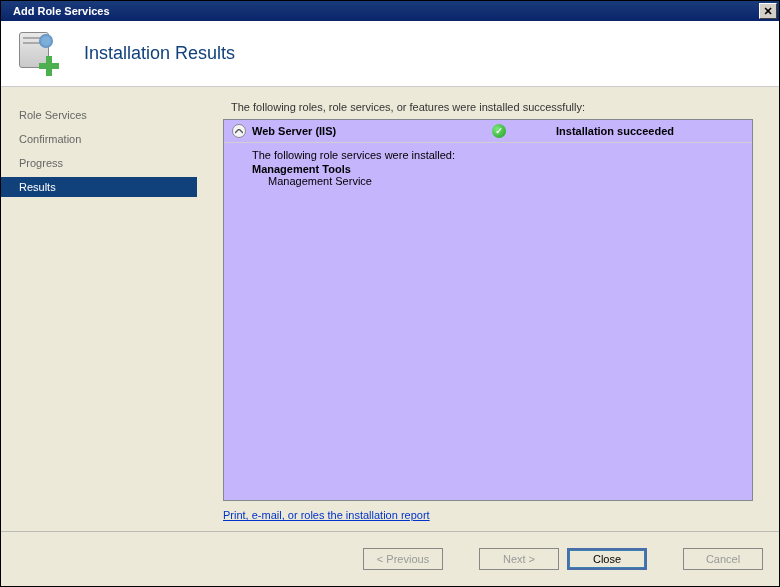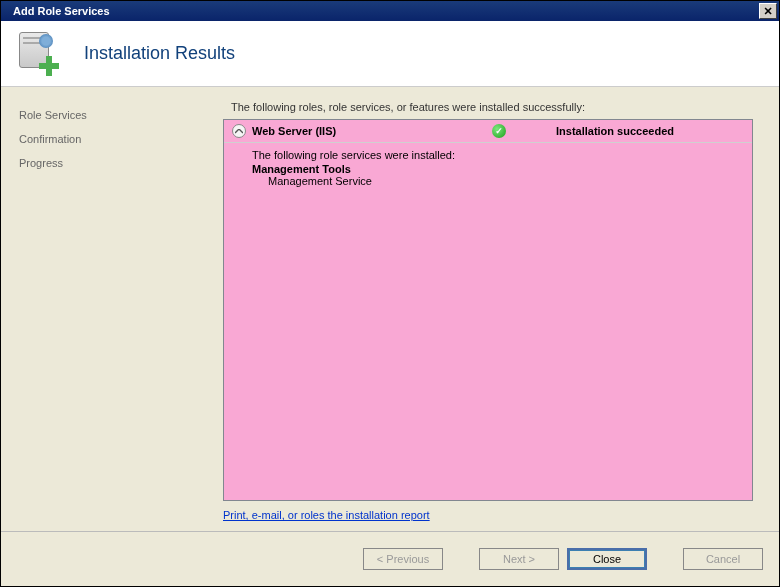--- a/index.html
+++ b/index.html
@@ -132,21 +132,21 @@
     display: flex;
     flex-direction: column;
   }
   .intro-text {
     color: #333;
     margin-bottom: 6px;
     font-size: 11px;
     margin-left: 8px;
   }
   .results-panel {
-    background: #f9a8d4;
+    background: #c4b5fd;
     border: 1px solid #828790;
     flex: 1;
     overflow: auto;
   }
   .role-header {
     display: flex;
     align-items: center;
     padding: 4px 8px;
     border-bottom: 1px solid #d0d0d0;
     font-size: 11px;
@@ -249,20 +249,21 @@
     <div class="plus"></div>
   </div>
   <div class="header-title">Installation Results</div>
 </div>
 
 <div class="body-area">
   <div class="sidebar">
     <div class="nav-item">Role Services</div>
     <div class="nav-item">Confirmation</div>
     <div class="nav-item">Progress</div>
+    <div class="nav-item active">Results</div>
   </div>
 
   <div class="main">
     <div class="intro-text">The following roles, role services, or features were installed successfully:</div>
 
     <div class="results-panel">
       <div class="role-header">
         <div class="collapse-icon">
           <svg width="8" height="5" viewBox="0 0 8 5">
               <path d="M0 4 L4 0 L8 4" fill="none" stroke="#555" stroke-width="1.4"></path>

